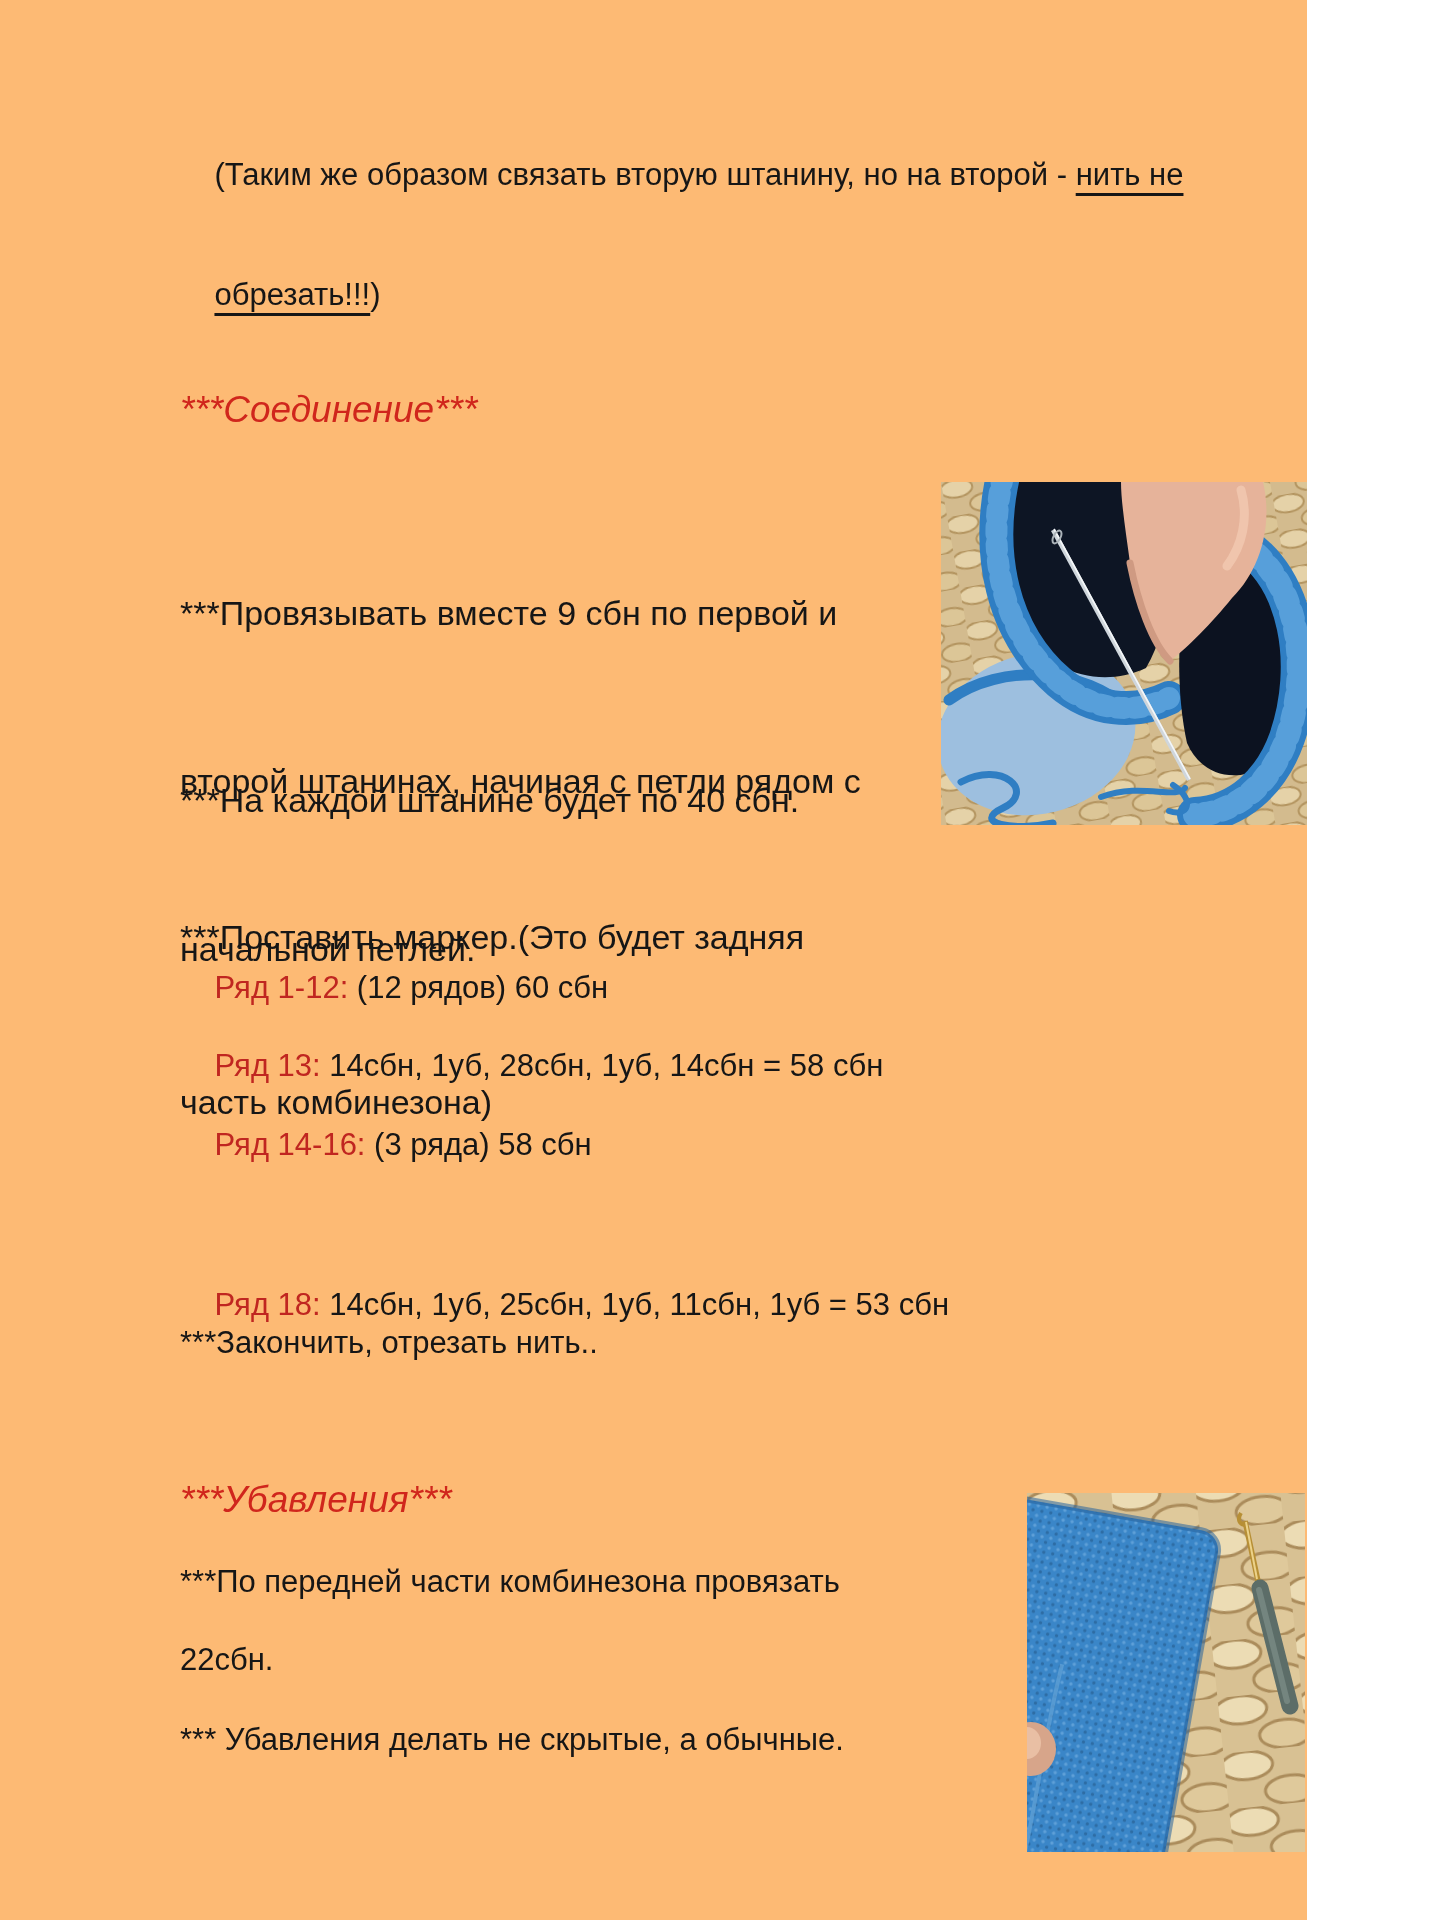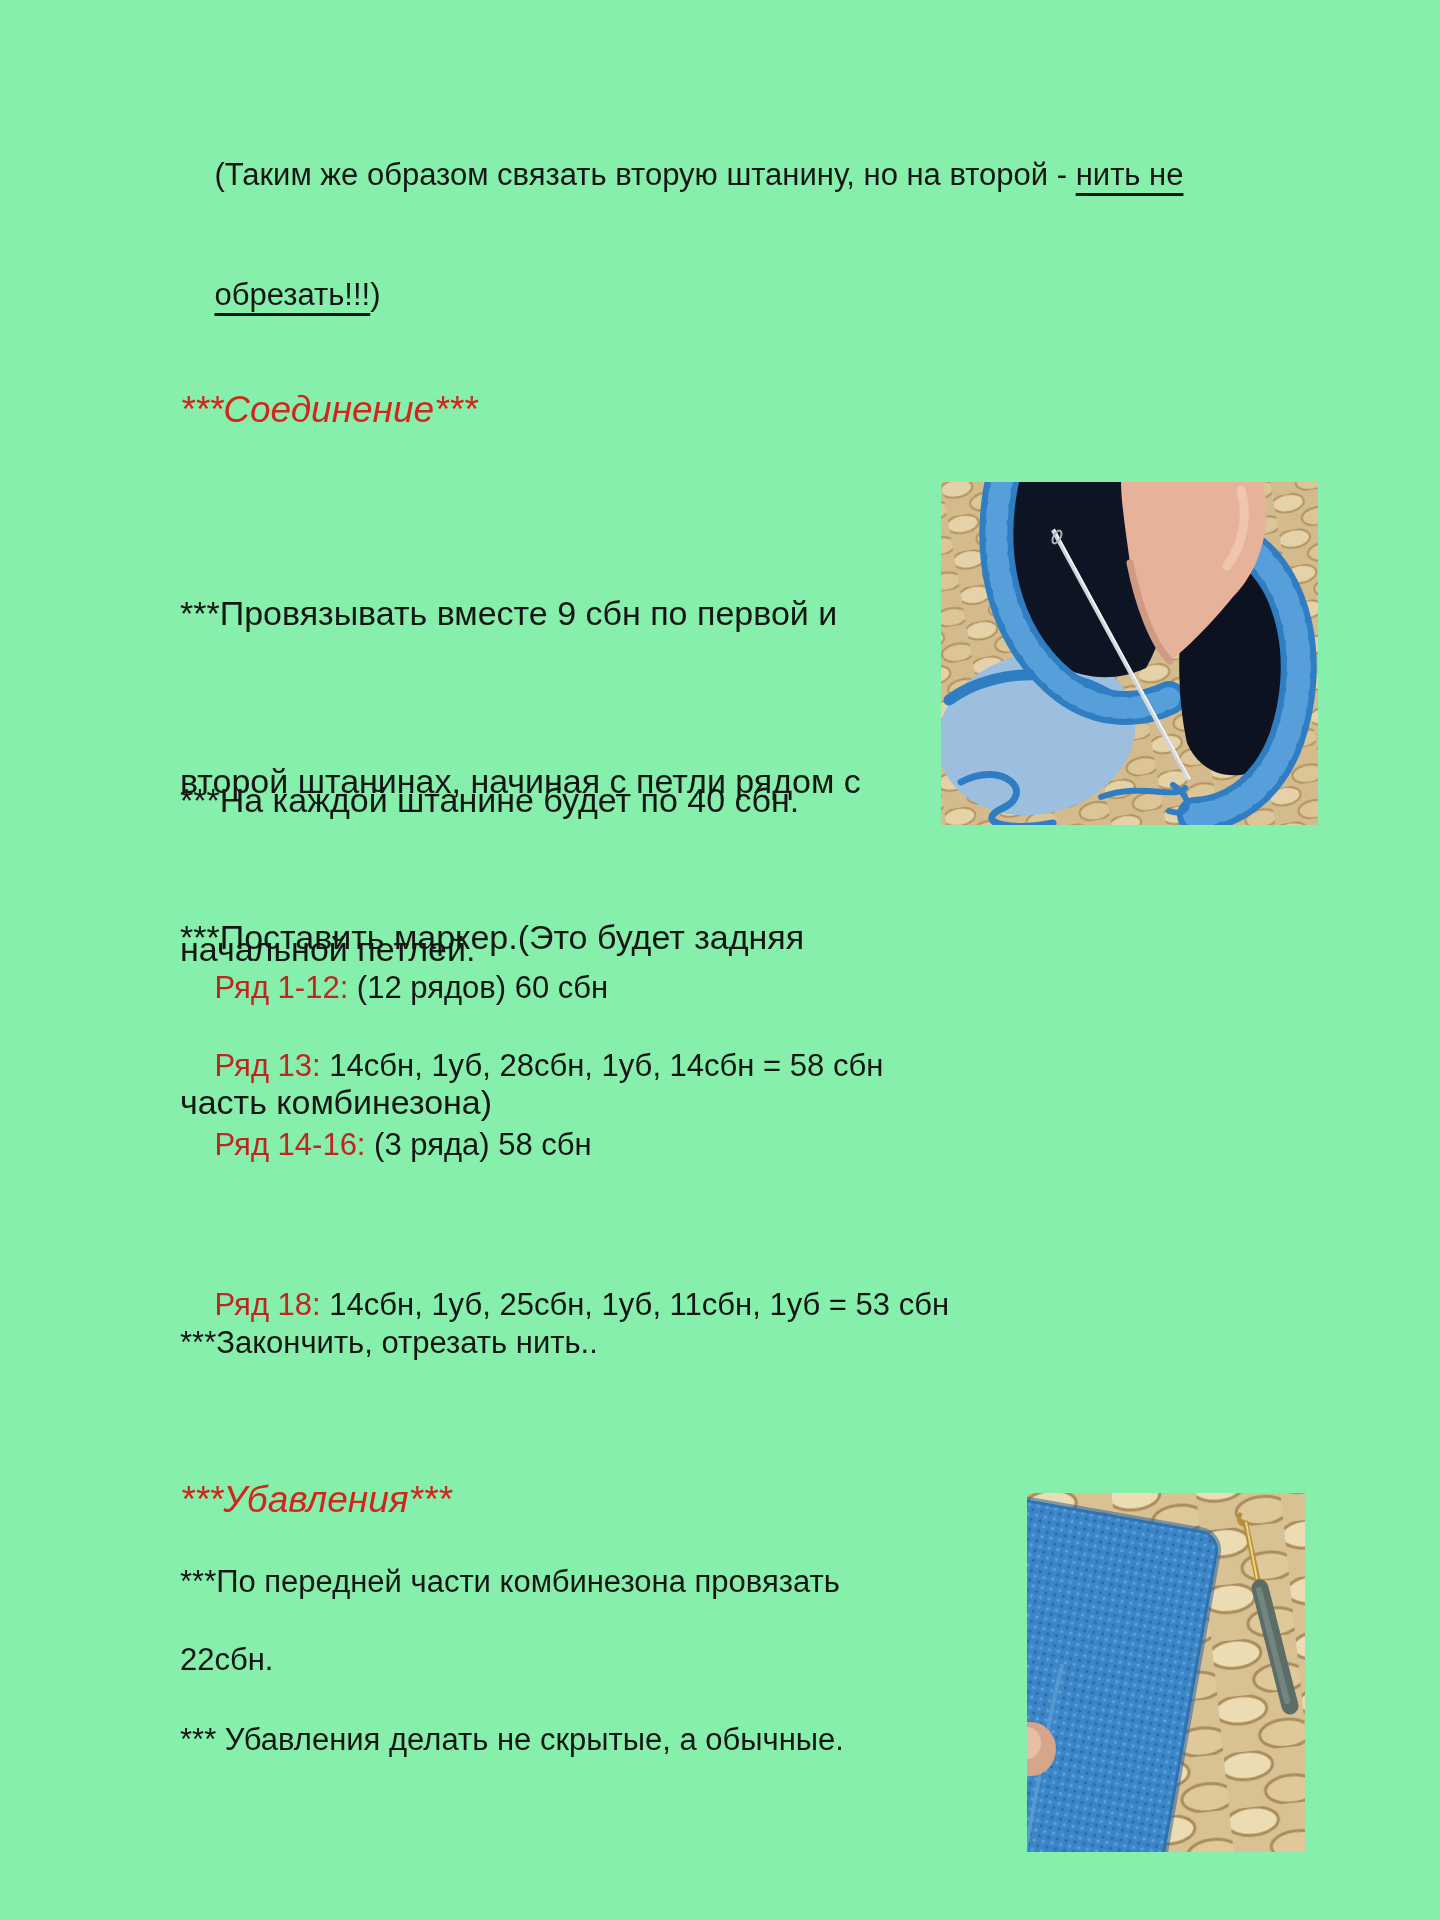--- a/index.html
+++ b/index.html
@@ -1,17 +1,17 @@
 <!DOCTYPE html>
 <html><head>
 <meta charset="utf-8">
 <style>
   html,body { margin:0; padding:0; background:#ffffff; }
   .page {
-    position:relative; width:1440px; height:1920px; background:#86efac;
+    position:relative; width:1307px; height:1920px; background:#fdba74;
     font-family:"Liberation Sans", sans-serif; color:#161616; overflow:hidden;
   }
   .abs { position:absolute; left:180px; white-space:pre; }
   .body-text { font-size:34px; line-height:56px; }
   .intro { font-size:31px; line-height:60px; }
   .heading { font-size:37px; font-style:italic; color:#d0261c; line-height:44px; }
   .red-label { color:#c02620; }
   .u { text-decoration:underline; text-decoration-thickness:2.5px; text-underline-offset:8px; }
   .row-line { font-size:31px; line-height:40px; white-space:pre; }
   .photo { position:absolute; line-height:0; }

